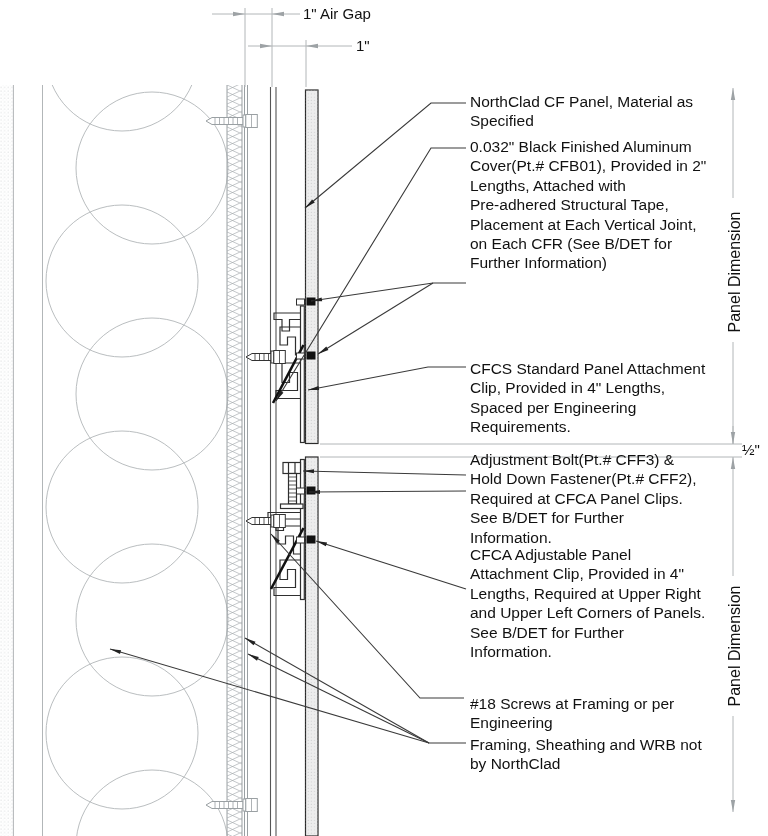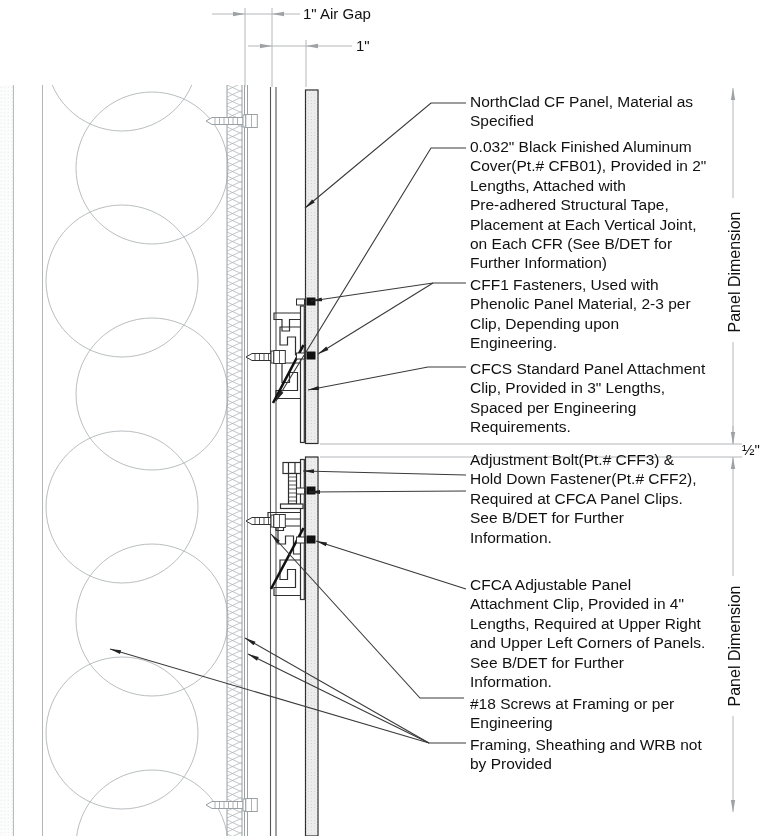--- a/index.html
+++ b/index.html
@@ -218,43 +218,39 @@
 
 <div class="note" id="n1" style="top:92px">NorthClad CF Panel, Material as
 Specified</div>
 <div class="note" id="n2" style="top:137px">0.032" Black Finished Aluminum
 Cover(Pt.# CFB01), Provided in 2"
 Lengths, Attached with
 Pre-adhered Structural Tape,
 Placement at Each Vertical Joint,
 on Each CFR (See B/DET for
 Further Information)</div>
-<div class="note" id="n3" style="top:275px">CFF1 Fasteners, Used with
-Phenolic Panel Material, 2-3 per
-Clip, Depending upon
-Engineering.</div>
 <div class="note" id="n4" style="top:359px">CFCS Standard Panel Attachment
-Clip, Provided in 3" Lengths,
+Clip, Provided in 4" Lengths,
 Spaced per Engineering
 Requirements.</div>
 <div class="note" id="n5" style="top:450px">Adjustment Bolt(Pt.# CFF3) &amp;
 Hold Down Fastener(Pt.# CFF2),
 Required at CFCA Panel Clips.
 See B/DET for Further
 Information.</div>
-<div class="note" id="n6" style="top:575px">CFCA Adjustable Panel
+<div class="note" id="n6" style="top:545px">CFCA Adjustable Panel
 Attachment Clip, Provided in 4"
 Lengths, Required at Upper Right
 and Upper Left Corners of Panels.
 See B/DET for Further
 Information.</div>
 <div class="note" id="n7" style="top:694px">#18 Screws at Framing or per
 Engineering</div>
 <div class="note" id="n8" style="top:735px">Framing, Sheathing and WRB not
-by Provided</div>
+by NorthClad</div>
 
 <div class="dimlabel" style="left:303px;top:5px;">1" Air Gap</div>
 <div class="dimlabel" style="left:356px;top:37px;">1"</div>
 <div class="dimlabel" style="left:742px;top:441px;">½"</div>
 <div class="vlabel" style="left:586px;top:262px;">Panel Dimension</div>
 <div class="vlabel" style="left:586px;top:636px;">Panel Dimension</div>
 
 </div>
 
 </body></html>

